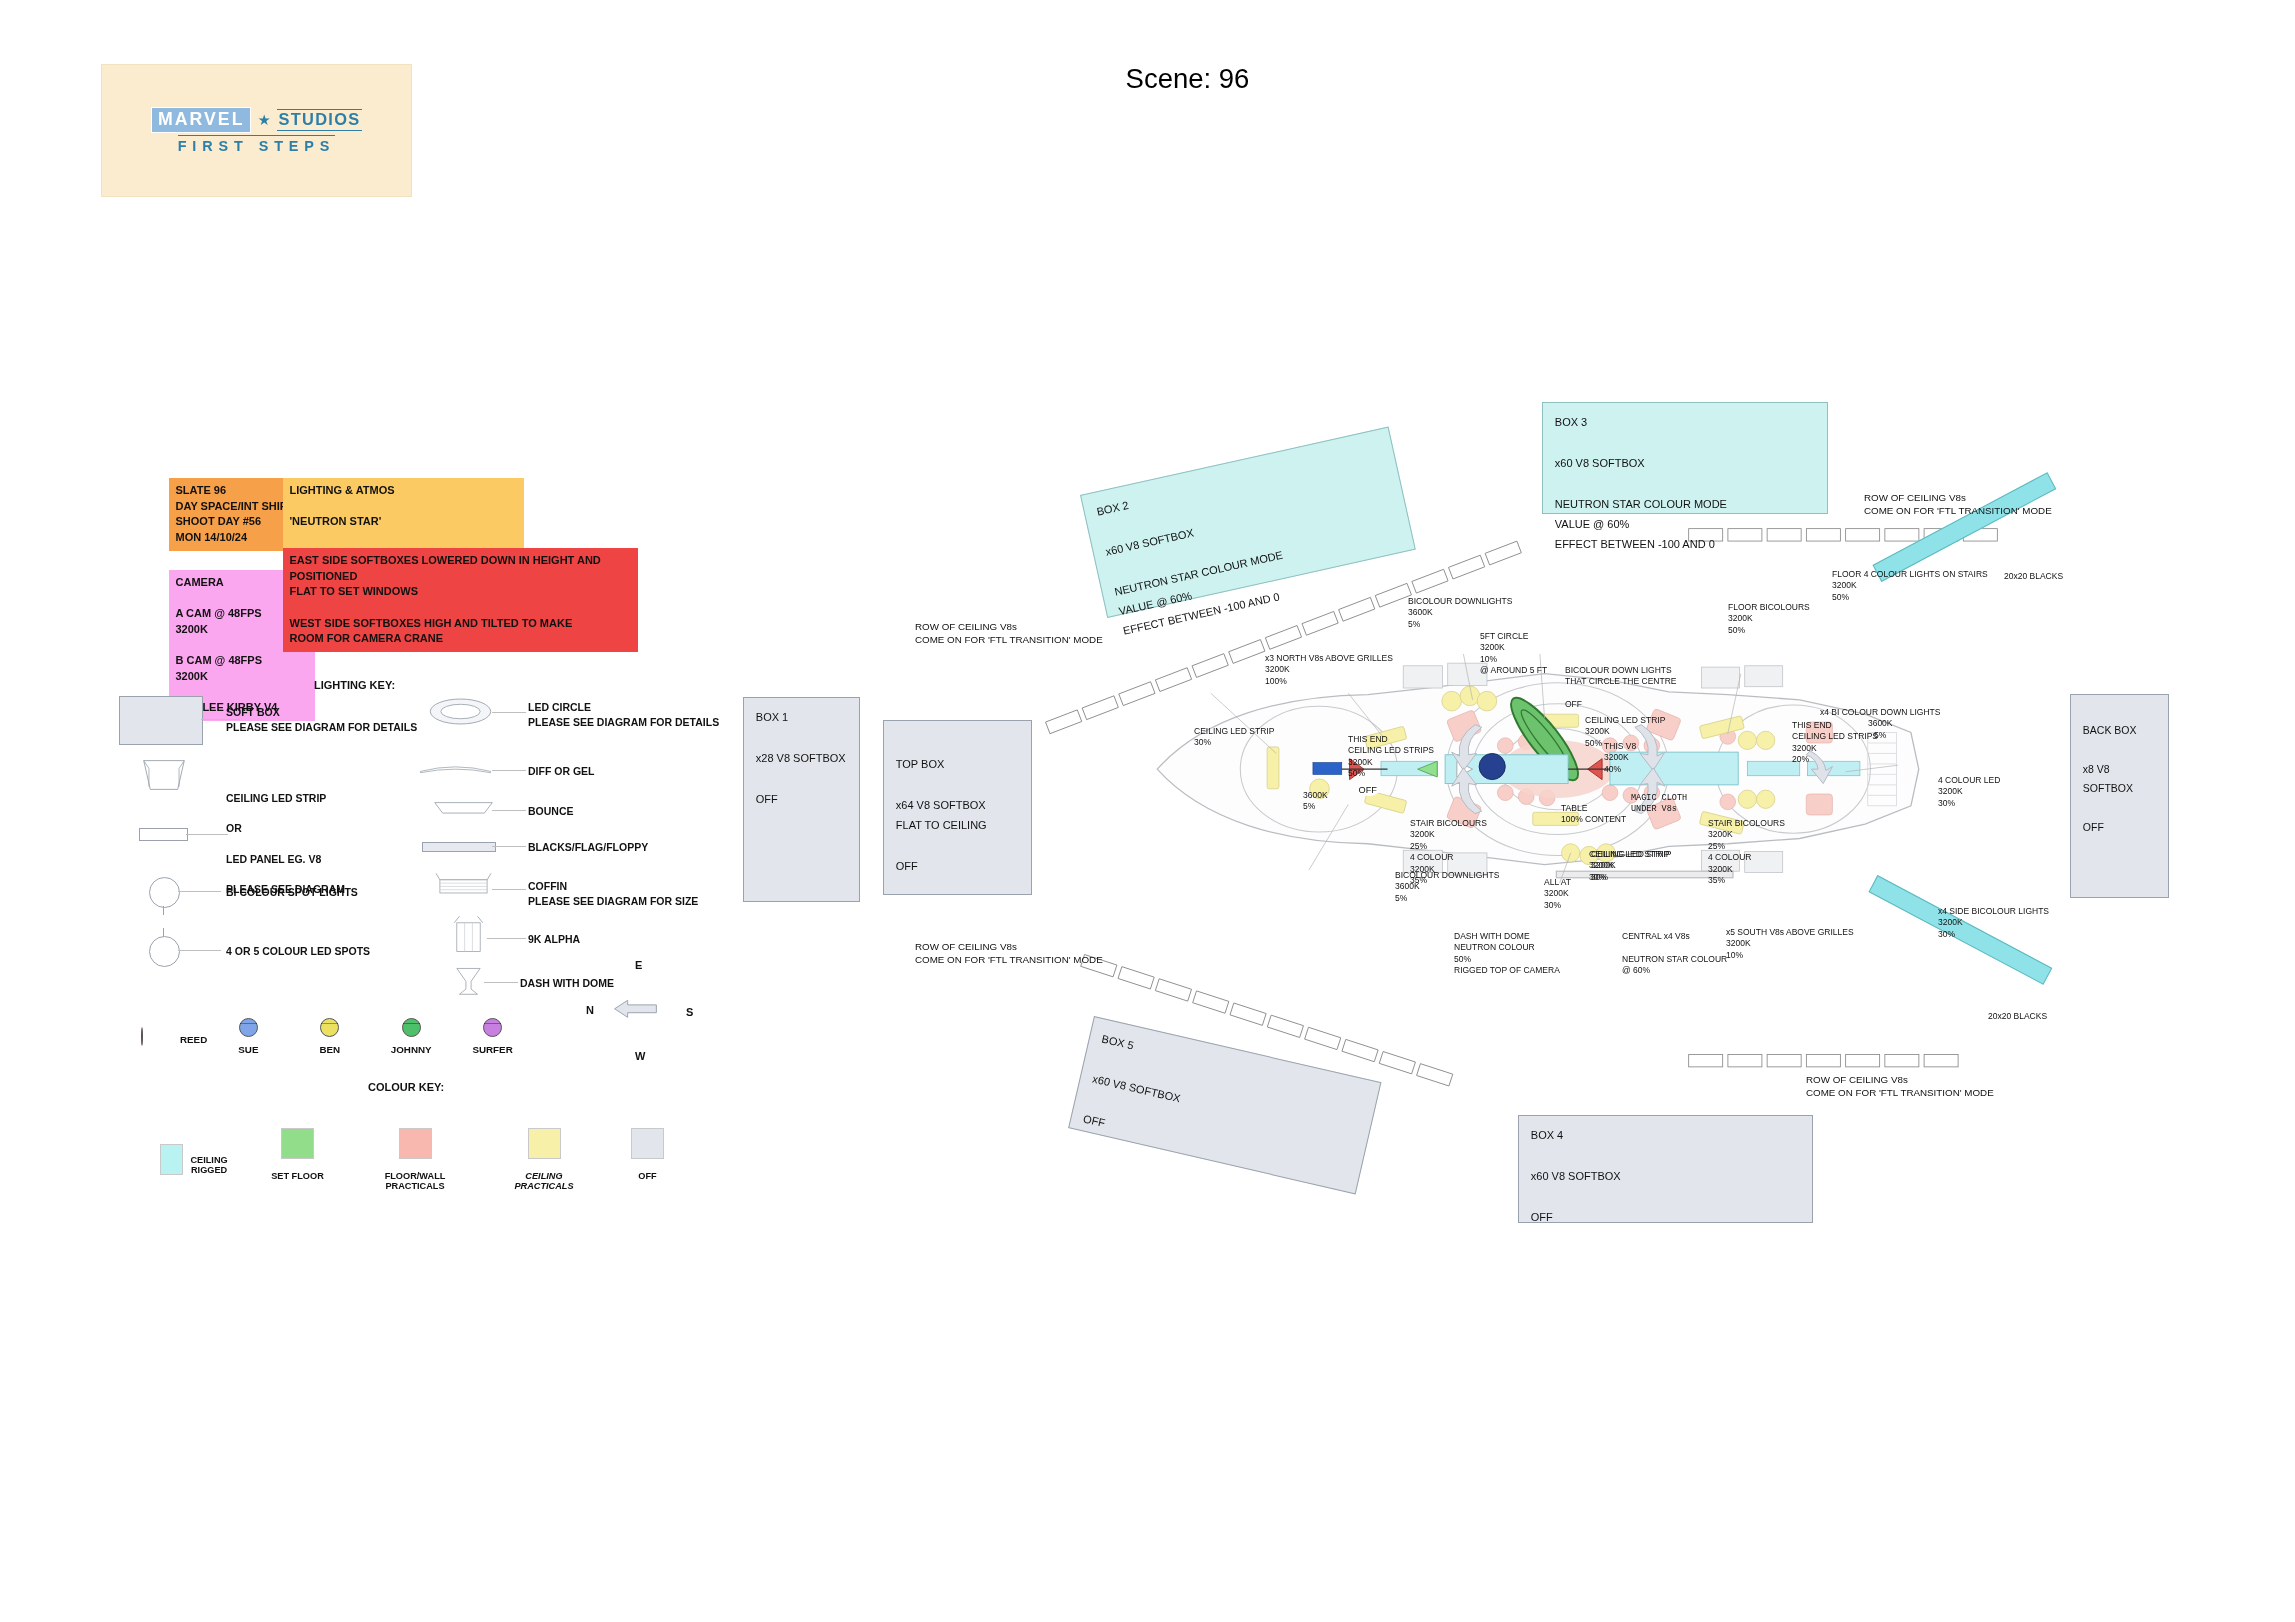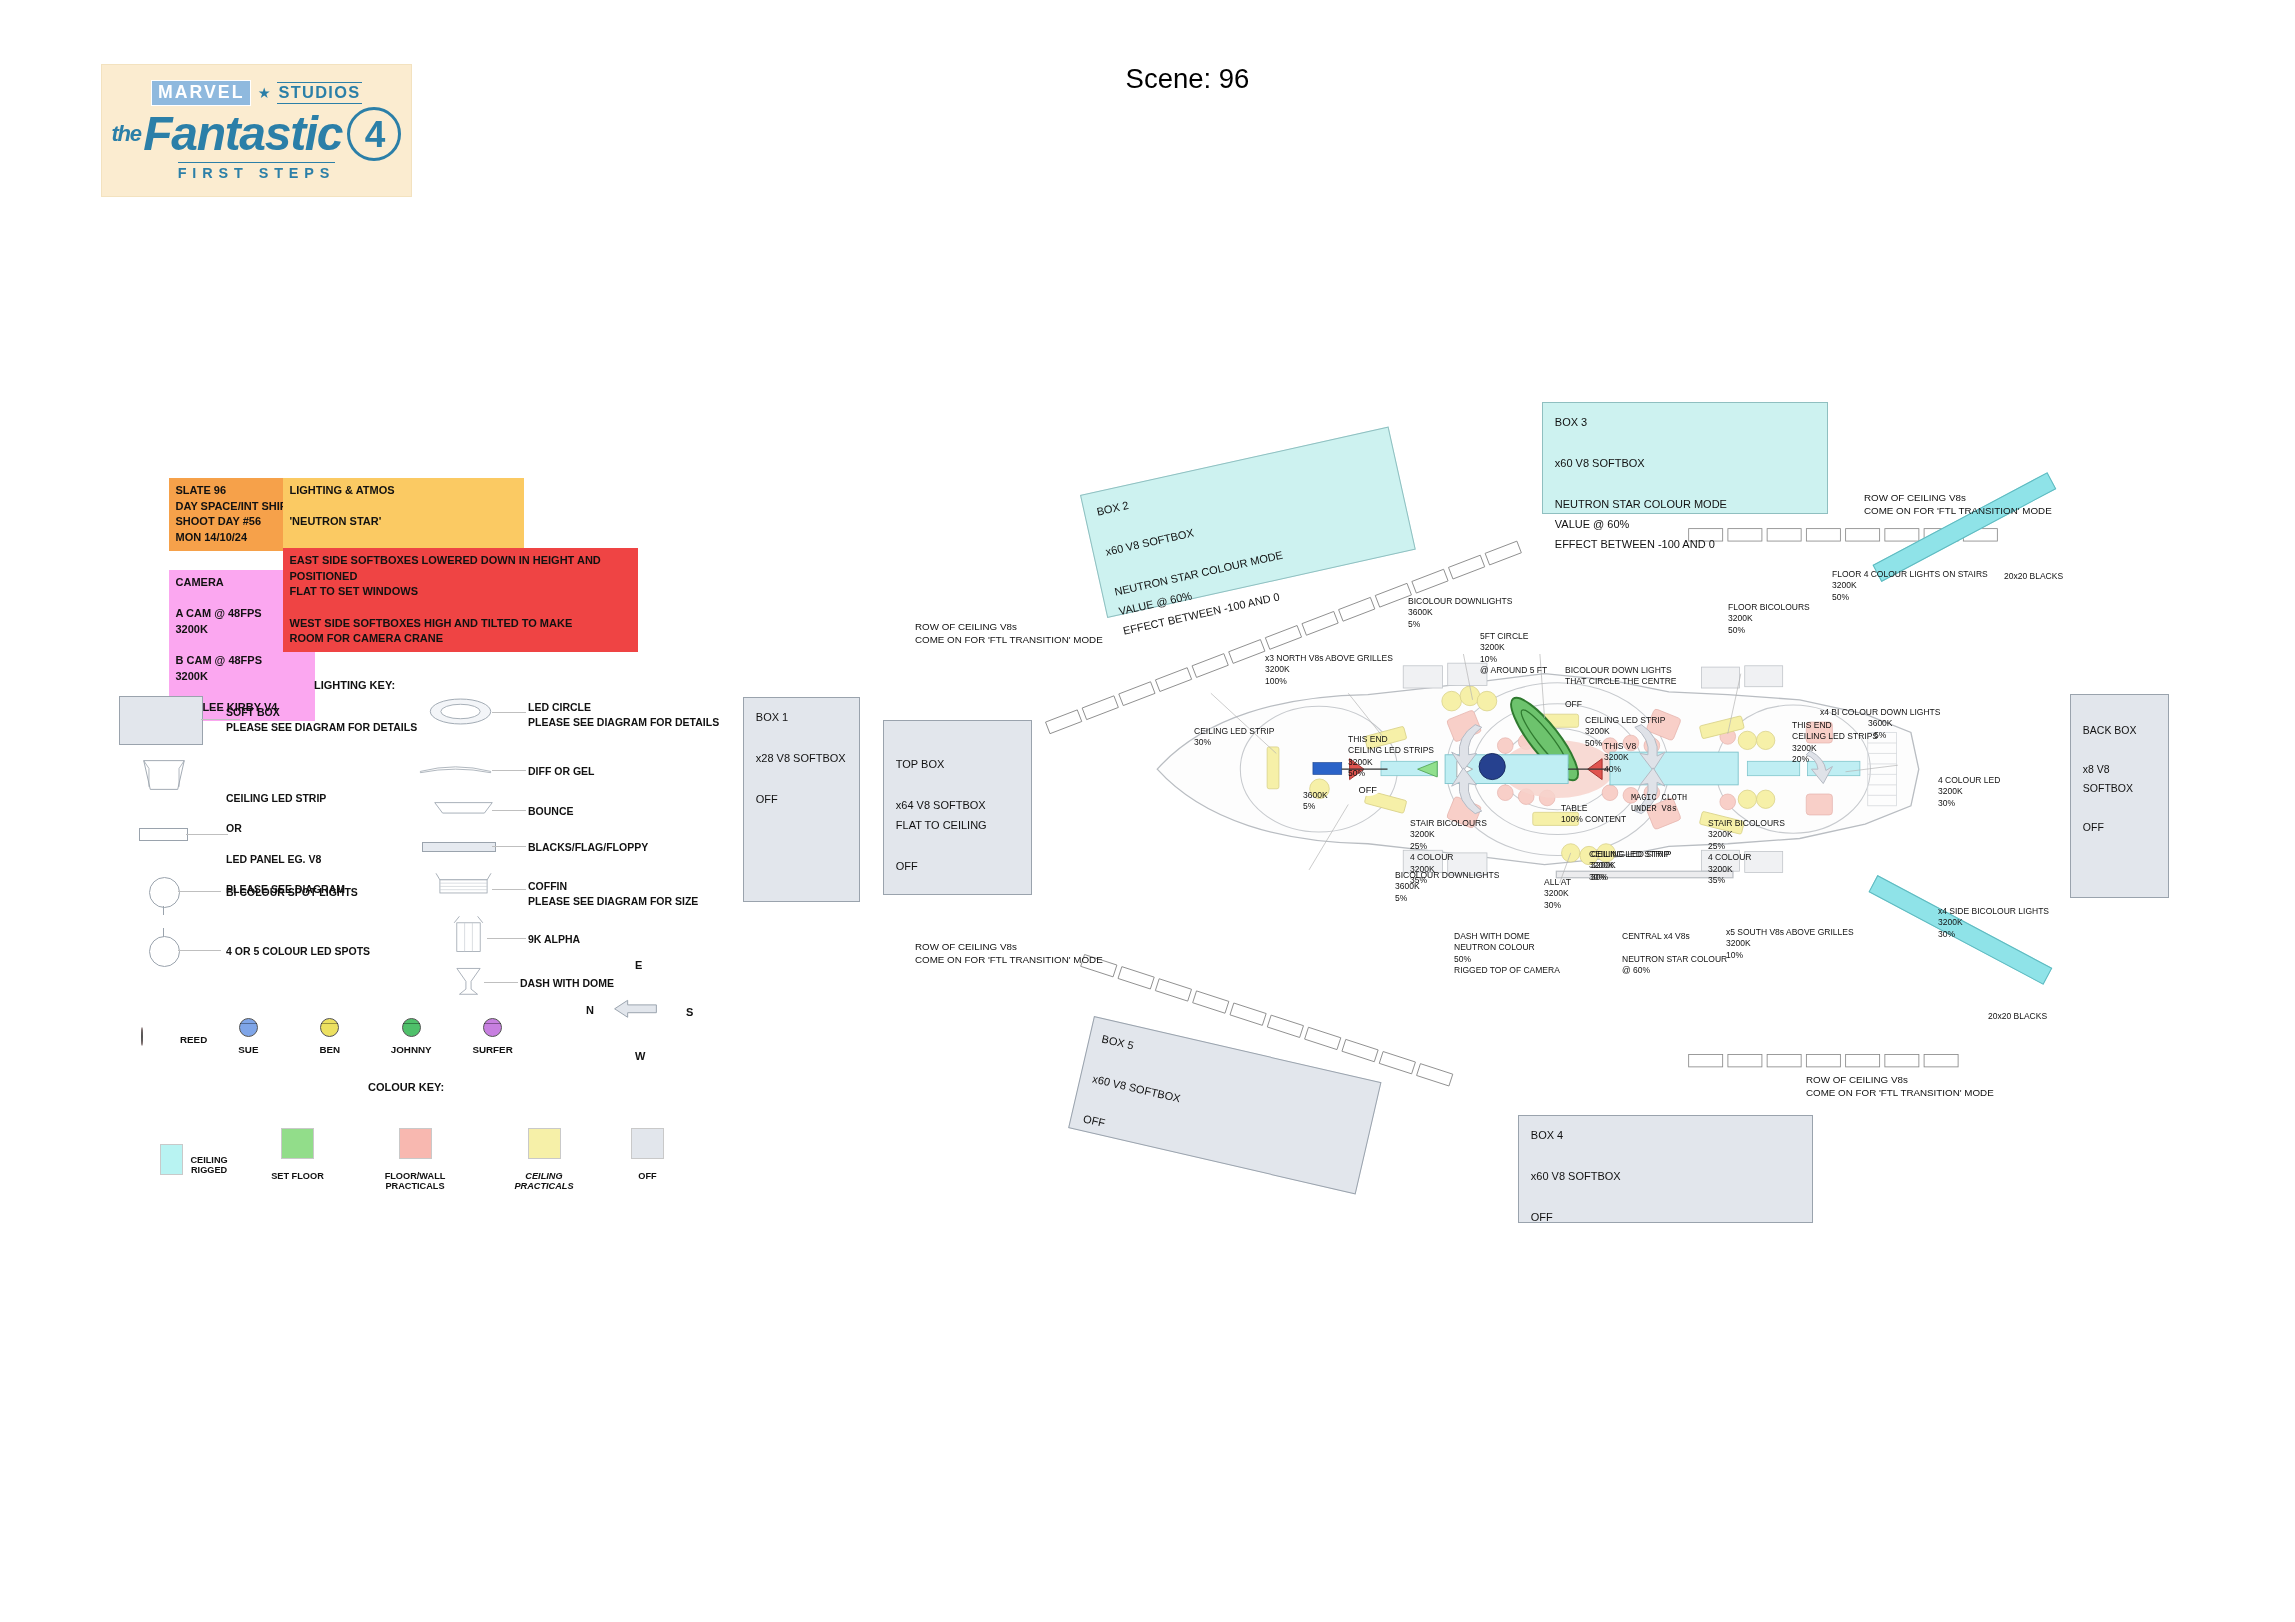--- a/index.html
+++ b/index.html
@@ -67,25 +67,20 @@
 </head>
 <body>
 
 <div class="abs nosel" id="scene-title">Scene: 96</div>
 
 <div class="abs nosel" id="logo-box">
   <div class="logo-row1">
     <span class="marvel-chip">MARVEL</span>
     <span class="star">★</span>
     <span class="studios">STUDIOS</span>
-  </div>
-  <div class="logo-main">
-    <span class="logo-the">the</span>
-    <span>Fantastic</span>
-    <span class="fourcircle">4</span>
   </div>
   <div class="logo-sub">FIRST STEPS</div>
 </div>
 
 <div class="abs card nosel" id="card-slate">SLATE 96
 DAY SPACE/INT SHIP
 SHOOT DAY #56
 MON 14/10/24</div>
 <div class="abs card nosel" id="card-camera">CAMERA
 

